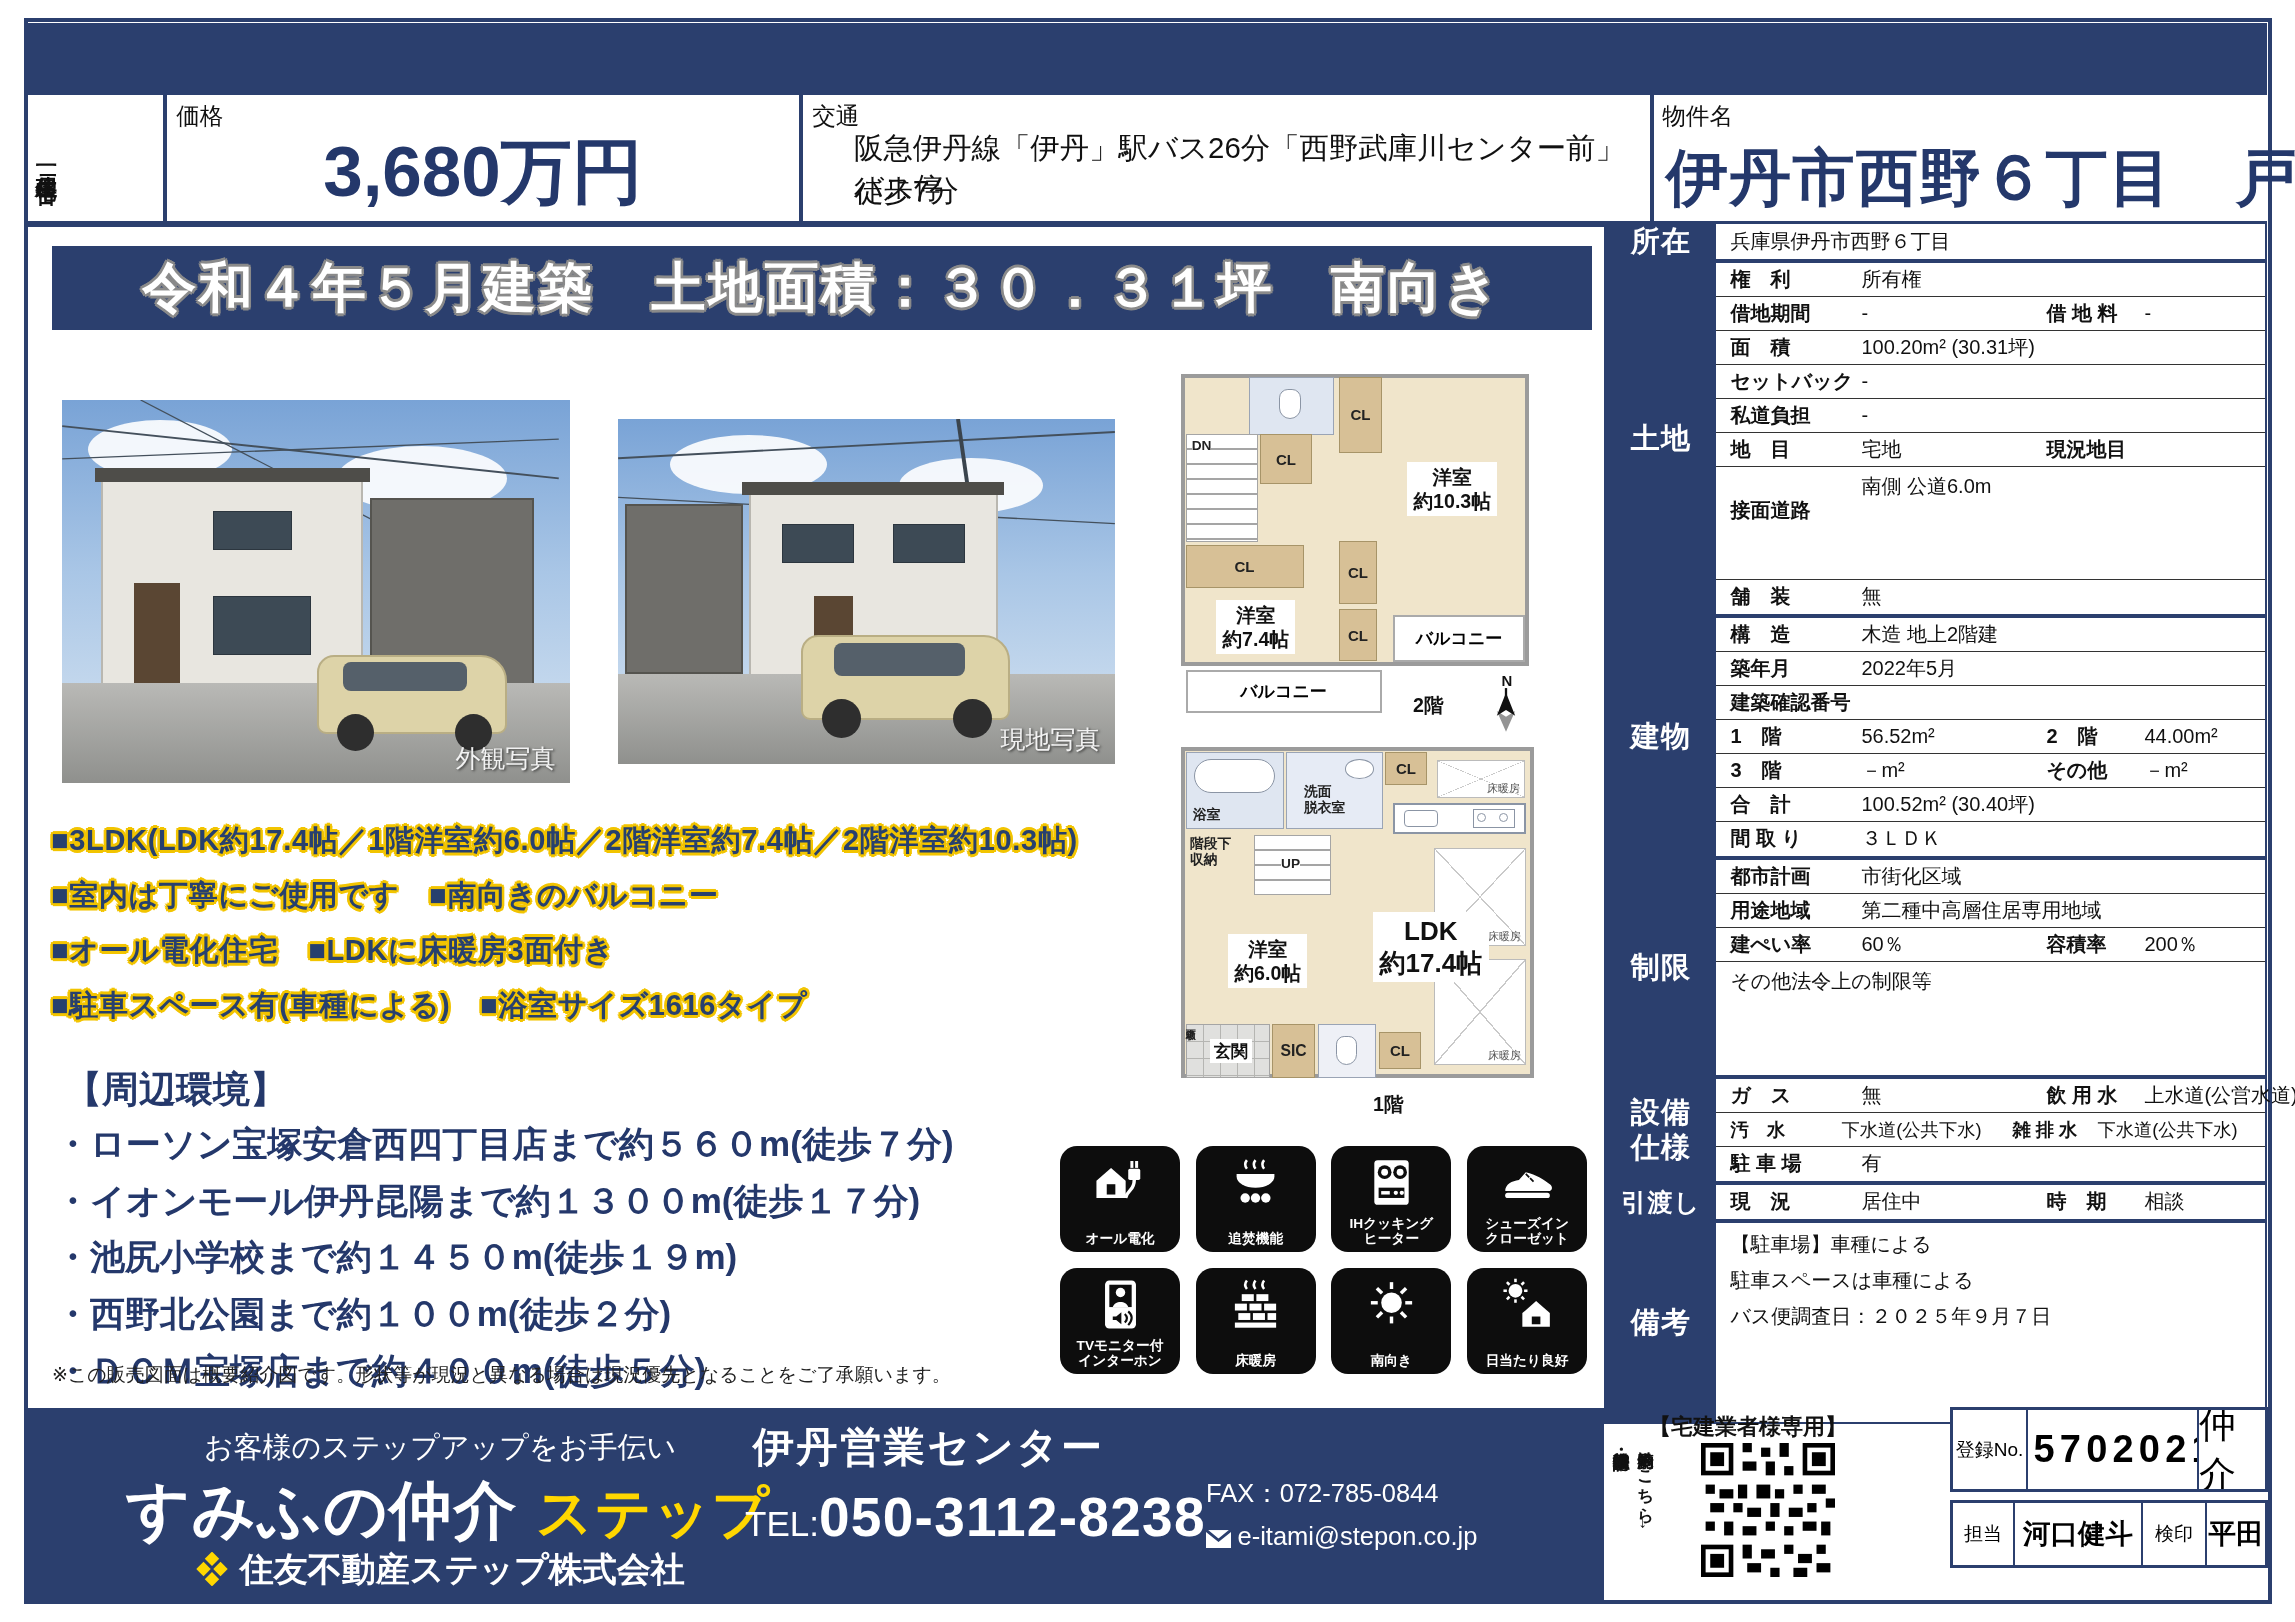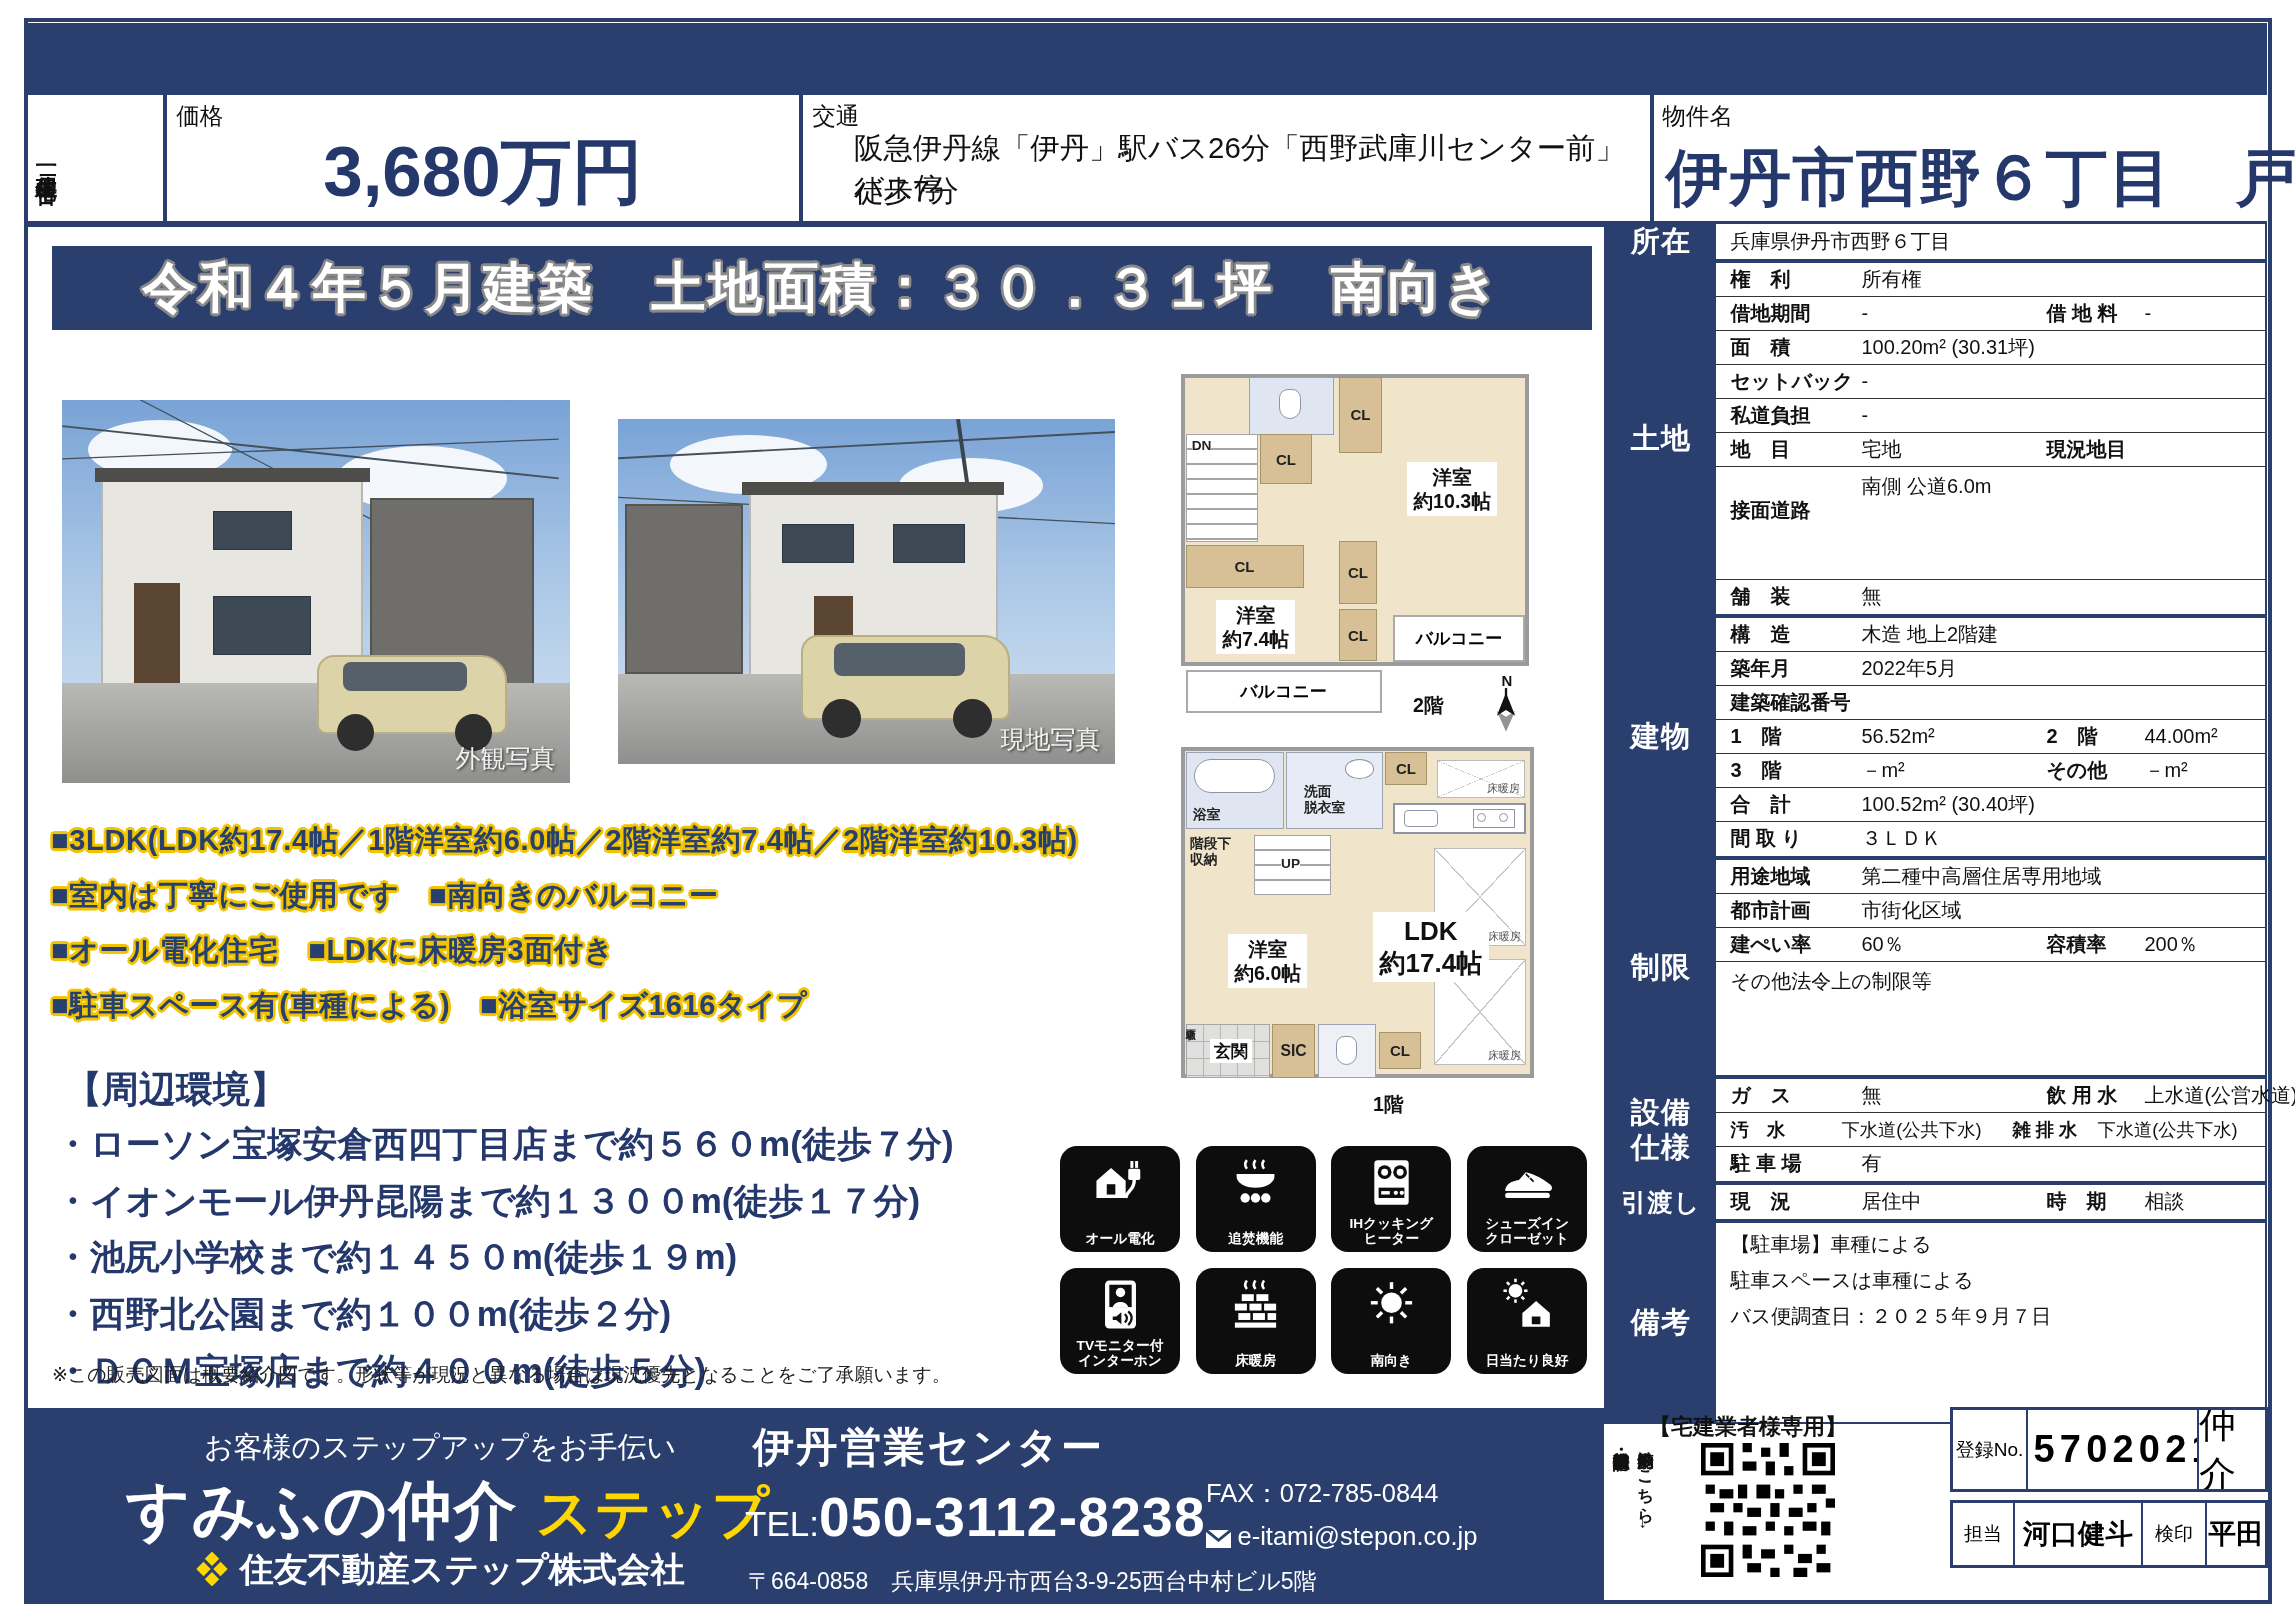--- a/index.html
+++ b/index.html
@@ -488,26 +488,26 @@
         <div class="drow">
             <span class="rl">間 取 り</span>
             <span class="rv">３ＬＤＫ</span>
           </div>
       </div>
     </div>
     <div class="dgroup">
       <div class="dlabel">制限</div>
       <div class="dcontent">
         <div class="drow">
+            <span class="rl">都市計画</span>
+            <span class="rv">市街化区域</span>
+          </div>
+        <div class="drow">
             <span class="rl">用途地域</span>
             <span class="rv">第二種中高層住居専用地域</span>
-          </div>
-        <div class="drow">
-            <span class="rl">都市計画</span>
-            <span class="rv">市街化区域</span>
           </div>
         <div class="drow">
             <span class="rl">建ぺい率</span>
             <span class="rvm">60％</span>
             <span class="rl2">容積率</span>
             <span class="rv">200％</span>
           </div>
         <div class="drow h170">
             <span class="rv">その他法令上の制限等</span>
           </div>
@@ -577,21 +577,20 @@
     <div class="telrow">
       <span class="t1">TEL:</span><span class="t2">050-3112-8238</span>
     </div>
     <div class="faxmail">
       <span class="fx">FAX：072-785-0844</span>
       <span class="em"><svg width="25" height="18.3" viewBox="0 0 22 16" style="vertical-align:-3.3px;margin-right:6.5px;">
             <rect width="22" height="16" fill="#fff"></rect>
             <path d="M0 0 L11 9 L22 0" stroke="#2b3f6e" stroke-width="2.5" fill="none"></path>
           </svg><span>e-itami@stepon.co.jp</span></span>
     </div>
-    <div class="addr">〒664-0858　兵庫県伊丹市西台3-9-25西台中村ビル5階</div>
   </div>
 
   <div class="proonly">【宅建業者様専用】</div>
   <div class="vnotes">
     <span>内覧予約はこちら→</span>
     <span>物件確認・資料請求</span>
   </div>
   <svg class="qr" viewBox="0 0 29 29">
     <rect width="29" height="29" fill="#fff"></rect>
     <g fill="#000">

